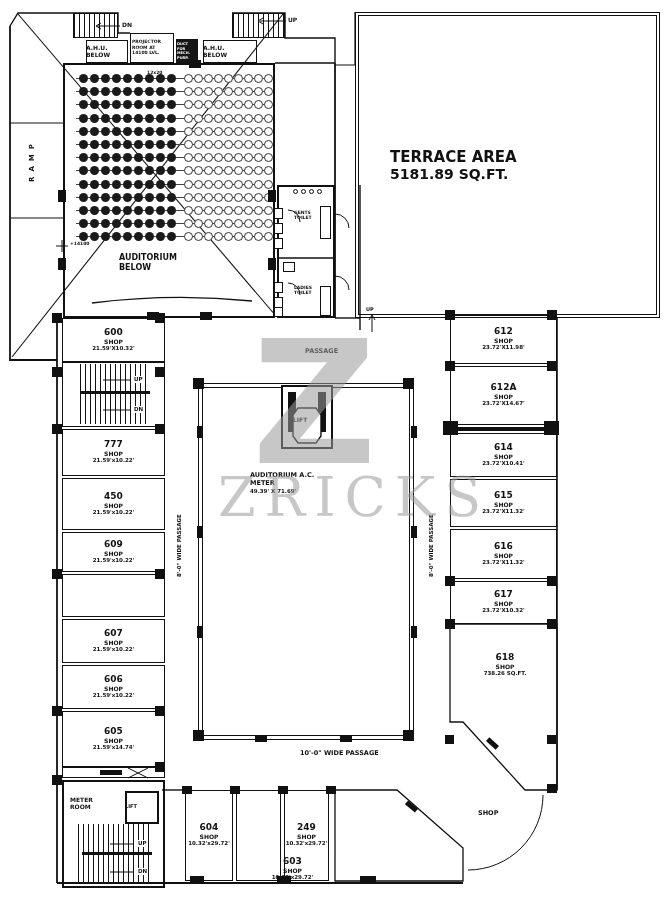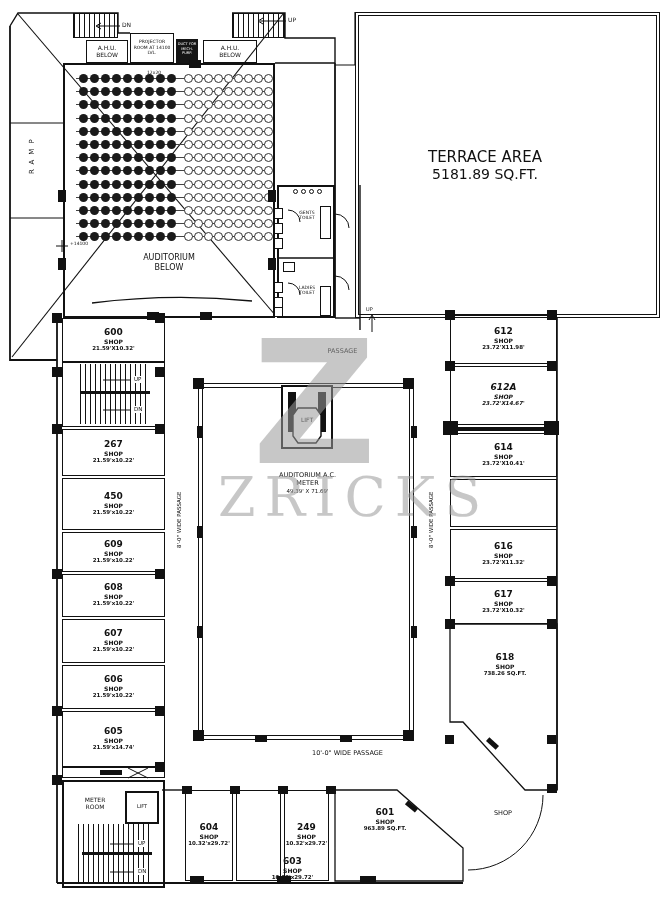--- a/index.html
+++ b/index.html
@@ -1,21 +1,21 @@
 <!DOCTYPE html>
 <html><head>
 <meta charset="utf-8">
 <style>
   html,body{margin:0;padding:0;background:#fff;}
   #plan{position:relative;width:671px;height:898px;background:#fff;overflow:hidden;
         font-family:"DejaVu Sans",sans-serif;color:#111;}
   .box{position:absolute;border:1.2px solid #111;box-sizing:border-box;background:transparent;}
   .thick{border-width:2px;}
   .fillblk{position:absolute;background:#111;}
-  .lbl{position:absolute;font-weight:normal;color:#111;text-align:center;line-height:1.2;z-index:8;white-space:nowrap;}
+  .lbl{position:absolute;font-weight:bold;color:#111;line-height:1.2;z-index:8;white-space:nowrap;}
   .lbl .stk{display:block;}
   svg.overlay{position:absolute;left:0;top:0;z-index:2;pointer-events:none;}
   .hatchV{position:absolute;background:repeating-linear-gradient(90deg,#111 0 1px,transparent 1px 5px);}
   .col{position:absolute;background:#111;z-index:3;}
   .seat{position:absolute;width:9px;height:9px;border-radius:50%;box-sizing:border-box;z-index:3;}
   .seat.f{background:#1a1a1a;}
   .seat.o{background:#fff;border:1px solid #333;}
   .rowline{position:absolute;height:0;border-top:1px solid #444;z-index:2;}
   .shop-label{position:absolute;display:flex;flex-direction:column;align-items:center;justify-content:center;z-index:8;font-weight:bold;text-align:center;}
   .s-no{font-size:9px;line-height:1.1;}
@@ -438,42 +438,37 @@
   <div id="wm-brand" style="color: rgb(155, 155, 155);">ZRICKS</div>
 
 <div class="box" style="left: 62px; top: 318px; width: 103px; height: 44px;"></div>
     <div class="shop-label" style="left: 62px; top: 318px; width: 103px; height: 44px;">
       <span class="s-no">600</span>
       <span class="s-type">SHOP</span>
       <span class="s-dim">21.59'X10.32'</span>
     </div>
     <div class="box" style="left: 62px; top: 429px; width: 103px; height: 47px;"></div>
     <div class="shop-label" style="left: 62px; top: 429px; width: 103px; height: 47px;">
-      <span class="s-no">267</span>
+      <span class="s-no">777</span>
       <span class="s-type">SHOP</span>
       <span class="s-dim">21.59'x10.22'</span>
     </div>
     <div class="box" style="left: 62px; top: 478px; width: 103px; height: 52px;"></div>
     <div class="shop-label" style="left: 62px; top: 478px; width: 103px; height: 52px;">
       <span class="s-no">450</span>
       <span class="s-type">SHOP</span>
       <span class="s-dim">21.59'x10.22'</span>
     </div>
     <div class="box" style="left: 62px; top: 532px; width: 103px; height: 40px;"></div>
     <div class="shop-label" style="left: 62px; top: 532px; width: 103px; height: 40px;">
       <span class="s-no">609</span>
       <span class="s-type">SHOP</span>
       <span class="s-dim">21.59'x10.22'</span>
     </div>
     <div class="box" style="left: 62px; top: 574px; width: 103px; height: 43px;"></div>
-    <div class="shop-label" style="left: 62px; top: 574px; width: 103px; height: 43px;">
-      <span class="s-no">608</span>
-      <span class="s-type">SHOP</span>
-      <span class="s-dim">21.59'x10.22'</span>
-    </div>
     <div class="box" style="left: 62px; top: 619px; width: 103px; height: 44px;"></div>
     <div class="shop-label" style="left: 62px; top: 619px; width: 103px; height: 44px;">
       <span class="s-no">607</span>
       <span class="s-type">SHOP</span>
       <span class="s-dim">21.59'x10.22'</span>
     </div>
     <div class="box" style="left: 62px; top: 665px; width: 103px; height: 44px;"></div>
     <div class="shop-label" style="left: 62px; top: 665px; width: 103px; height: 44px;">
       <span class="s-no">606</span>
       <span class="s-type">SHOP</span>
@@ -485,32 +480,37 @@
       <span class="s-type">SHOP</span>
       <span class="s-dim">21.59'x14.74'</span>
     </div>
     <div class="box" style="left: 450px; top: 315px; width: 107px; height: 49px;"></div>
     <div class="shop-label" style="left: 450px; top: 315px; width: 107px; height: 49px;">
       <span class="s-no">612</span>
       <span class="s-type">SHOP</span>
       <span class="s-dim">23.72'X11.98'</span>
     </div>
     <div class="box" style="left: 450px; top: 366px; width: 107px; height: 59px;"></div>
-    <div class="shop-label" style="left: 450px; top: 366px; width: 107px; height: 59px; font-style: italic;">
+    <div class="shop-label" style="left: 450px; top: 366px; width: 107px; height: 59px;">
       <span class="s-no">612A</span>
       <span class="s-type">SHOP</span>
       <span class="s-dim">23.72'X14.67'</span>
     </div>
     <div class="box" style="left: 450px; top: 433px; width: 107px; height: 44px;"></div>
     <div class="shop-label" style="left: 450px; top: 433px; width: 107px; height: 44px;">
       <span class="s-no">614</span>
       <span class="s-type">SHOP</span>
       <span class="s-dim">23.72'X10.41'</span>
     </div>
     <div class="box" style="left: 450px; top: 479px; width: 107px; height: 48px;"></div>
+    <div class="shop-label" style="left: 450px; top: 479px; width: 107px; height: 48px;">
+      <span class="s-no">615</span>
+      <span class="s-type">SHOP</span>
+      <span class="s-dim">23.72'X11.32'</span>
+    </div>
     <div class="box" style="left: 450px; top: 529px; width: 107px; height: 50px;"></div>
     <div class="shop-label" style="left: 450px; top: 529px; width: 107px; height: 50px;">
       <span class="s-no">616</span>
       <span class="s-type">SHOP</span>
       <span class="s-dim">23.72'X11.32'</span>
     </div>
     <div class="box" style="left: 450px; top: 581px; width: 107px; height: 43px;"></div>
     <div class="shop-label" style="left: 450px; top: 581px; width: 107px; height: 43px;">
       <span class="s-no">617</span>
       <span class="s-type">SHOP</span>
@@ -531,25 +531,20 @@
     <div class="shop-label" style="left: 236px; top: 824px; width: 25px; height: 91px; margin-left: 44px;">
       <span class="s-no">603</span>
       <span class="s-type">SHOP</span>
       <span class="s-dim">10.32'x29.72'</span>
     </div>
     <div class="box" style="left: 284px; top: 790px; width: 45px; height: 91px;"></div>
     <div class="shop-label" style="left: 284px; top: 790px; width: 45px; height: 91px;">
       <span class="s-no">249</span>
       <span class="s-type">SHOP</span>
       <span class="s-dim">10.32'x29.72'</span>
-    </div>
-    <div class="shop-label" style="left: 345px; top: 800px; width: 80px; height: 40px;">
-      <span class="s-no">601</span>
-      <span class="s-type">SHOP</span>
-      <span class="s-dim">963.89 SQ.FT.</span>
     </div>
     <div class="col" style="left: 52px; top: 313px; width: 10px; height: 10px;"></div>
     <div class="col" style="left: 52px; top: 367px; width: 10px; height: 10px;"></div>
     <div class="col" style="left: 52px; top: 424px; width: 10px; height: 10px;"></div>
     <div class="col" style="left: 52px; top: 569px; width: 10px; height: 10px;"></div>
     <div class="col" style="left: 52px; top: 706px; width: 10px; height: 10px;"></div>
     <div class="col" style="left: 52px; top: 775px; width: 10px; height: 10px;"></div>
     <div class="col" style="left: 155px; top: 313px; width: 10px; height: 10px;"></div>
     <div class="col" style="left: 155px; top: 367px; width: 10px; height: 10px;"></div>
     <div class="col" style="left: 155px; top: 424px; width: 10px; height: 10px;"></div>

